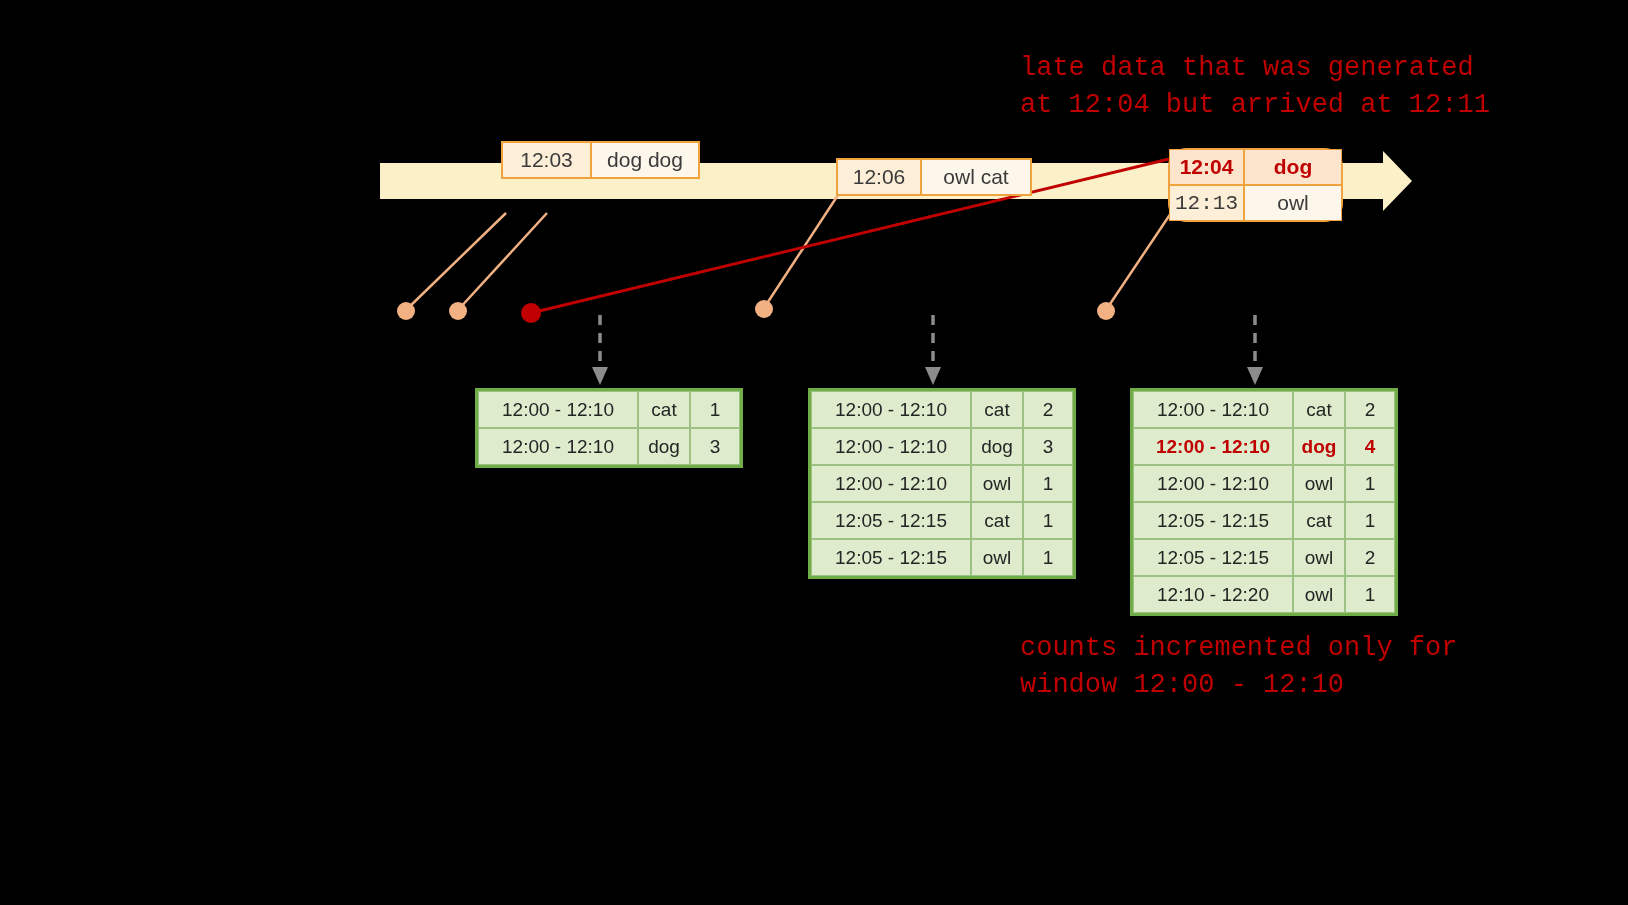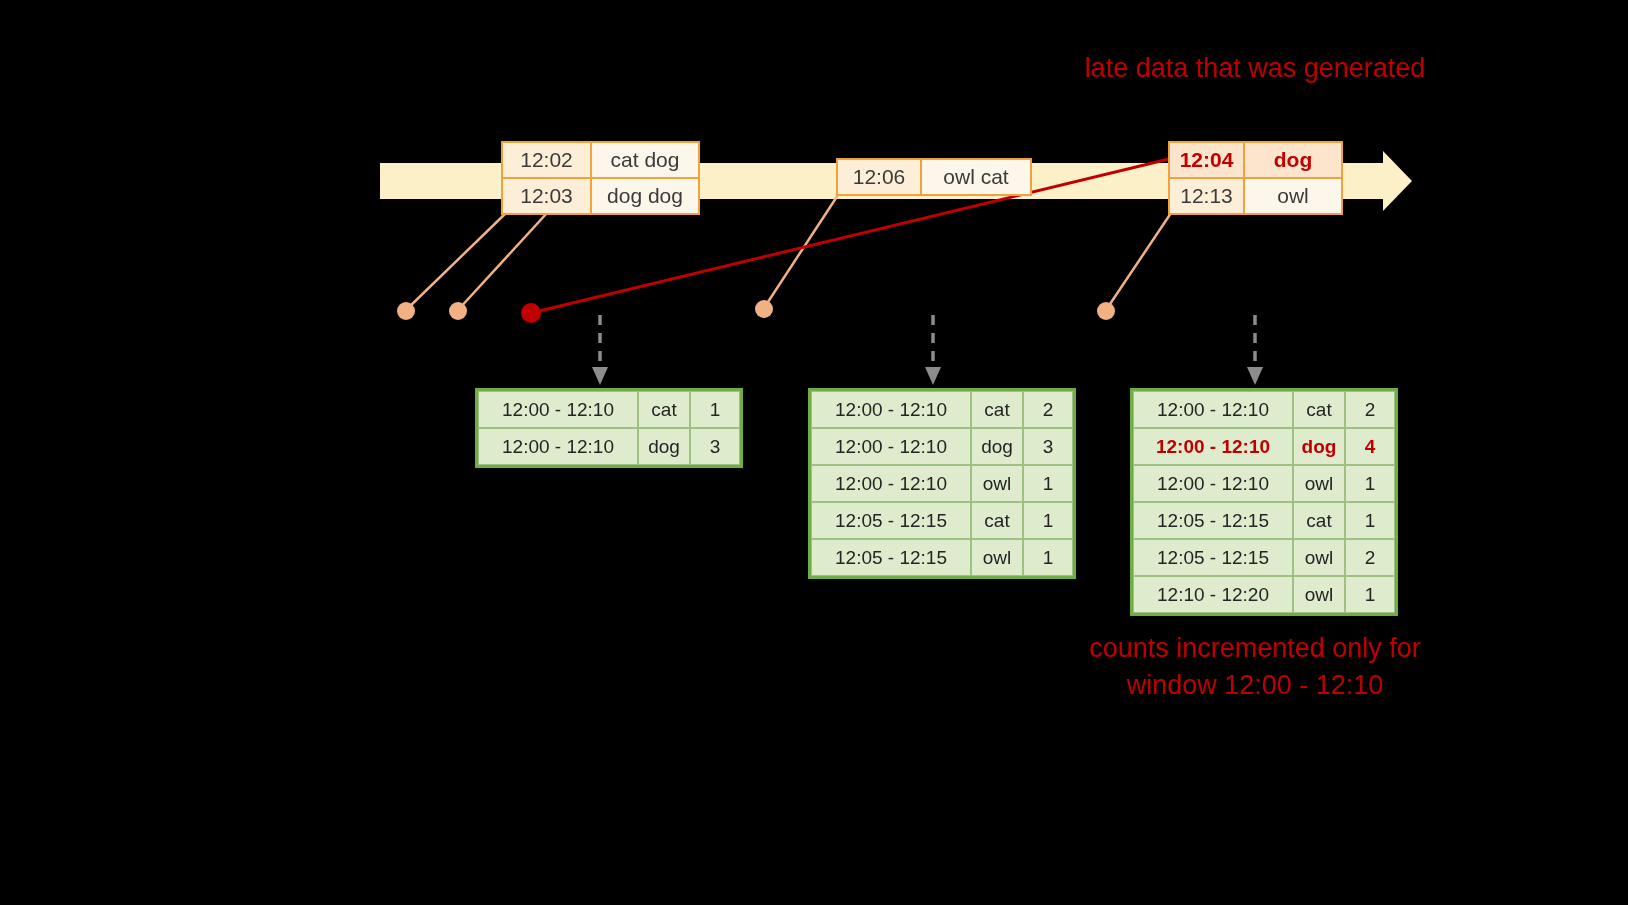--- a/index.html
+++ b/index.html
@@ -23,21 +23,22 @@
   .c-gray-dash     { stroke: var(--arrow-gray, #8c8c8c); stroke-width: 3.5; stroke-dasharray: 10 8; fill: none; }
   .c-gray-head     { fill: var(--arrow-gray, #8c8c8c); }
 
   .note {
     position: absolute;
     z-index: 3;
     width: 470px;
     color: var(--accent-red, #c00000);
     font-size: 27px;
     line-height: 37px;
-    text-align: center;
+    text-align: left;
+    font-family: Liberation Mono, monospace;
   }
   .note-top    { left: 1020px; top: 50px; }
   .note-bottom { left: 1020px; top: 630px; }
 
   .event-box {
     position: absolute;
     z-index: 2;
     border: 1px solid var(--event-border, #f0a33c);
   }
   .event-row { display: flex; }
@@ -108,46 +109,43 @@
     <line class="c-gray-dash" x1="600" y1="315" x2="600" y2="367"></line>
     <line class="c-gray-dash" x1="933" y1="315" x2="933" y2="367"></line>
     <line class="c-gray-dash" x1="1255" y1="315" x2="1255" y2="367"></line>
     <polygon class="c-gray-head" points="592,367 608,367 600,385"></polygon>
     <polygon class="c-gray-head" points="925,367 941,367 933,385"></polygon>
     <polygon class="c-gray-head" points="1247,367 1263,367 1255,385"></polygon>
   </svg>
 
   <div class="note note-top">
     <div>late data that was generated</div>
+    <div>at 12:04 but arrived at 12:11</div>
   </div>
 
   <div id="event-groups">
       <div class="event-box" style="left: 501px; top: 141px;">
-        <div class="event-row">
-          <div class="cell time" style="width: 89px;">12:02</div>
-          <div class="cell words" style="width: 108px;">cat dog</div>
-        </div>
         <div class="event-row">
           <div class="cell time" style="width: 89px; text-align: center;">12:03</div>
           <div class="cell words" style="width: 108px; text-align: center;">dog dog</div>
         </div>
       </div>
       <div class="event-box" style="left: 836px; top: 158px;">
         <div class="event-row">
           <div class="cell time" style="width: 84px;">12:06</div>
           <div class="cell words" style="width: 110px;">owl cat</div>
         </div>
       </div>
-      <div class="event-box" style="left: 1168px; top: 141px;">
+      <div class="event-box" style="left: 1168px; top: 148px; border-radius: 18px;">
         <div class="event-row late">
           <div class="cell time" style="width: 75px;">12:04</div>
           <div class="cell words" style="width: 98px;">dog</div>
         </div>
         <div class="event-row">
-          <div class="cell time" style="width: 75px;">12:13</div>
+          <div class="cell time" style="width: 75px; font-family: Liberation Mono, monospace;">12:13</div>
           <div class="cell words" style="width: 98px;">owl</div>
         </div>
       </div>
     </div>
   <div id="result-tables">
       <div class="result-table" style="left: 475px; top: 388px;">
         <div class="result-row">
           <div class="cell win">12:00 - 12:10</div>
           <div class="cell word">cat</div>
           <div class="cell cnt">1</div>

